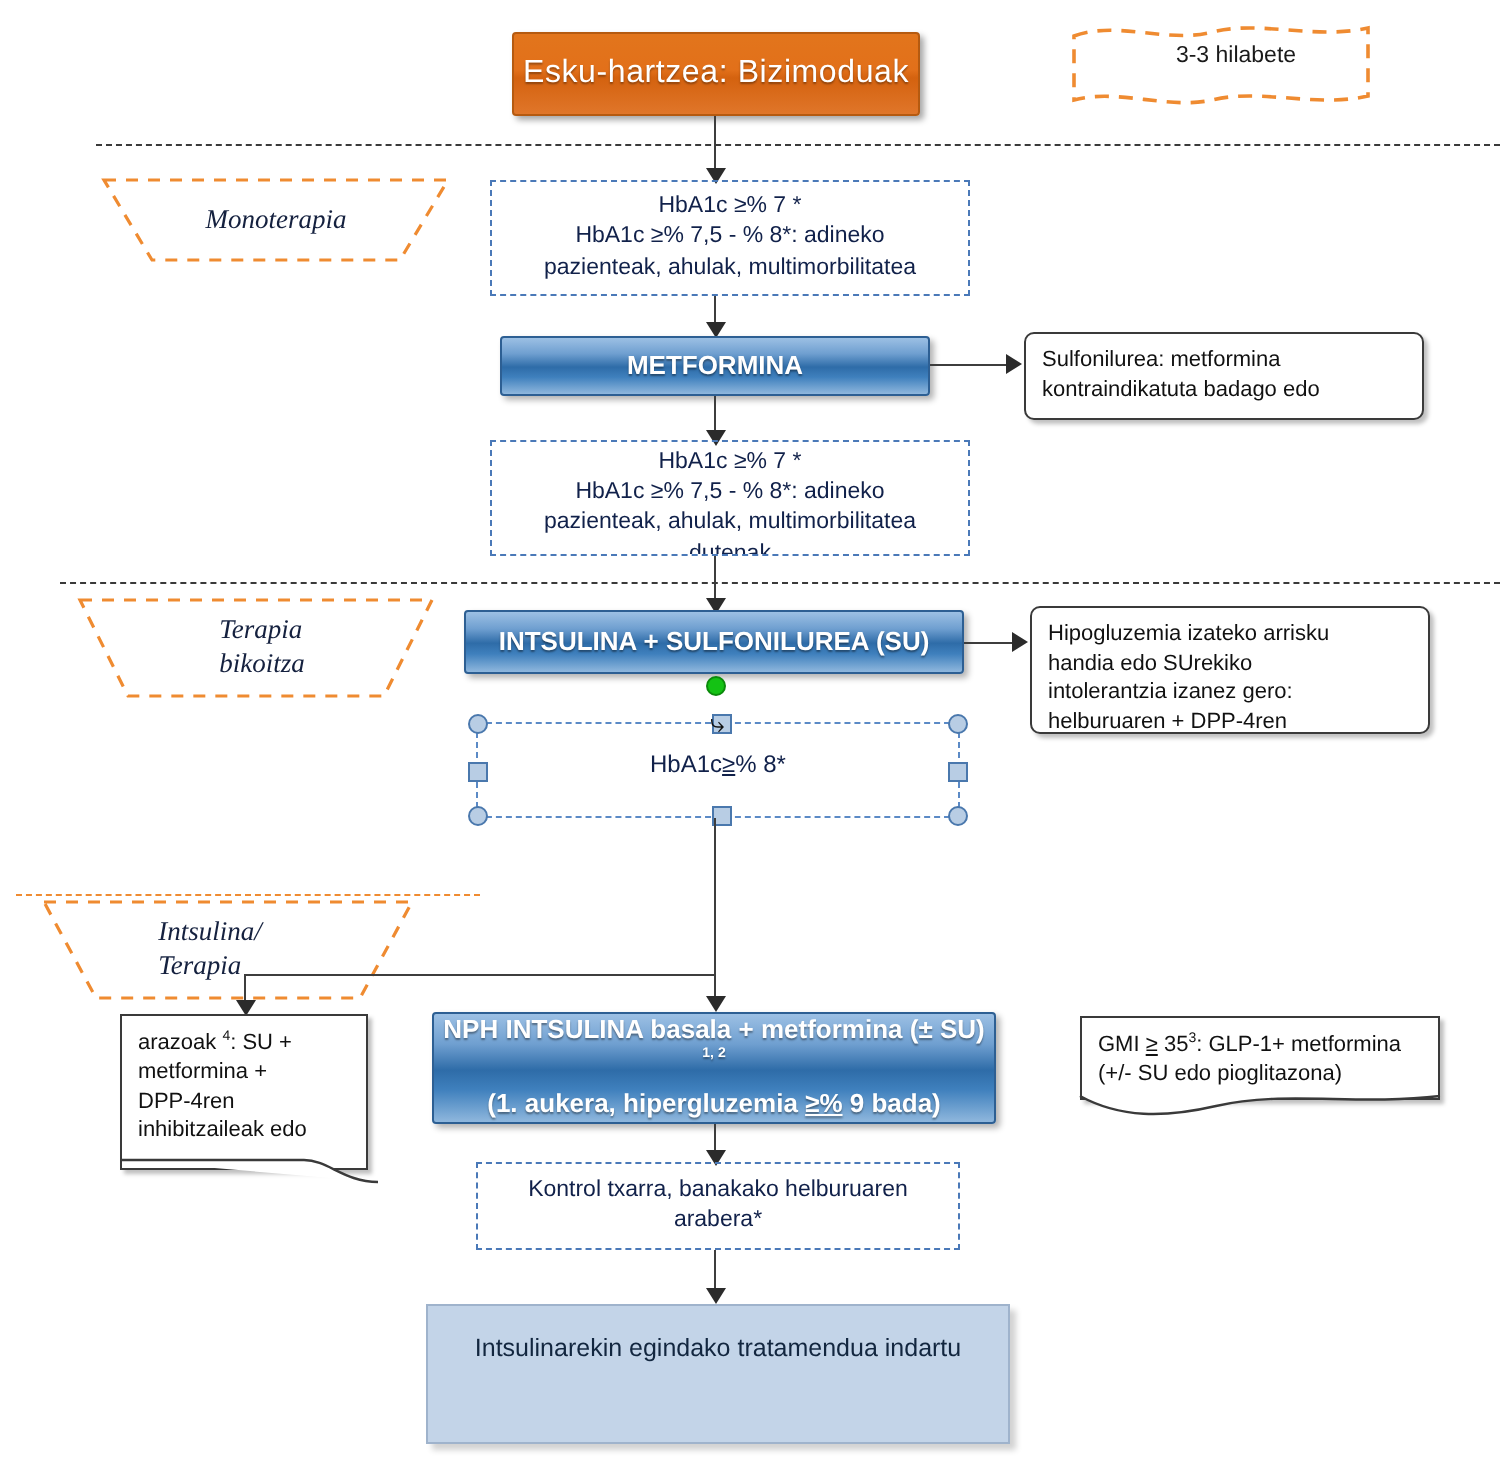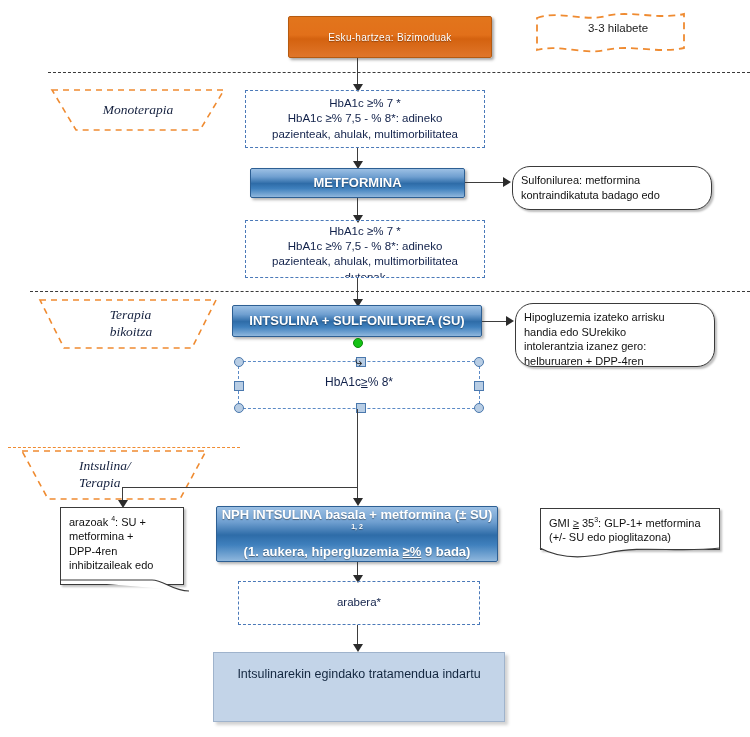--- a/index.html
+++ b/index.html
@@ -14,23 +14,22 @@
   .abs{position:absolute;box-sizing:border-box;}
 
   
   .orange-box{
     background:linear-gradient(to bottom,#e2751c 0%,#e2701a 45%,#d4620f 55%,#e0762a 100%);
     border:1px solid #b55a10;
     border-radius:2px;
     box-shadow:2px 2px 3px rgba(0,0,0,.35);
     color:#ffffff;
     display:flex;align-items:center;justify-content:center;
-    font-size:10px;letter-spacing:.3px;
+    font-size:16px;letter-spacing:.3px;
     text-shadow:0 1px 1px rgba(0,0,0,.35);
-    margin-left:32px;
   }
 
   
   .blue-box{
     background:linear-gradient(to bottom,#9cc0e4 0%,#6f9fd0 28%,#2e6ca8 52%,#3f80bd 70%,#8fb7dd 100%);
     border:1px solid #2d5f93;
     border-radius:2px;
     box-shadow:2px 2px 3px rgba(0,0,0,.3);
     color:#ffffff;
     display:flex;align-items:center;justify-content:center;
@@ -65,21 +64,21 @@
     text-align:center;
     display:flex;align-items:center;justify-content:center;
     overflow:hidden;
   }
   .dashed-blue .inner{width:100%;}
 
   
   .callout{
     background:#ffffff;
     border:1px solid #3a3a3a;
-    border-radius:18px;
+    border-radius:5px;
     box-shadow:2px 2px 2px rgba(0,0,0,.25);
     font-size:11px;
     line-height:1.33;
     color:#111;
     padding:6px 8px 4px 8px;
     overflow:hidden;
   }
 
   
   .wave-note{
@@ -312,20 +311,21 @@
   </div>
   <svg class="abs" width="184" height="16" viewBox="0 0 184 16" style="left:538px;top:545px;">
     <path d="M2,3 C22,14 44,14 70,8 C104,0 140,8 182,3" fill="#ffffff" stroke="#3a3a3a" stroke-width="1.2"></path>
   </svg>
 
   <div class="abs vline" style="left:357px;top:562px;height:16px;"></div>
   <div class="abs arrow-down" style="left:353px;top:575px;"></div>
 
   <div class="abs dashed-blue" style="left:238px;top:581px;width:242px;height:44px;">
     <div class="inner">
+      <div>Kontrol txarra, banakako helburuaren</div>
       <div>arabera*</div>
     </div>
   </div>
 
   <div class="abs vline" style="left:357px;top:625px;height:22px;"></div>
   <div class="abs arrow-down" style="left:353px;top:644px;"></div>
 
   <div class="abs lightblue-box" style="left:213px;top:652px;width:292px;height:70px;">
     <span>Intsulinarekin egindako tratamendua indartu</span>
   </div>

